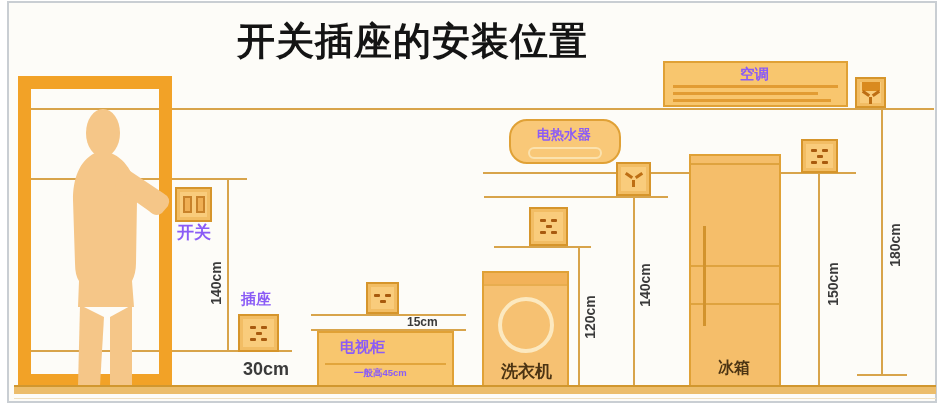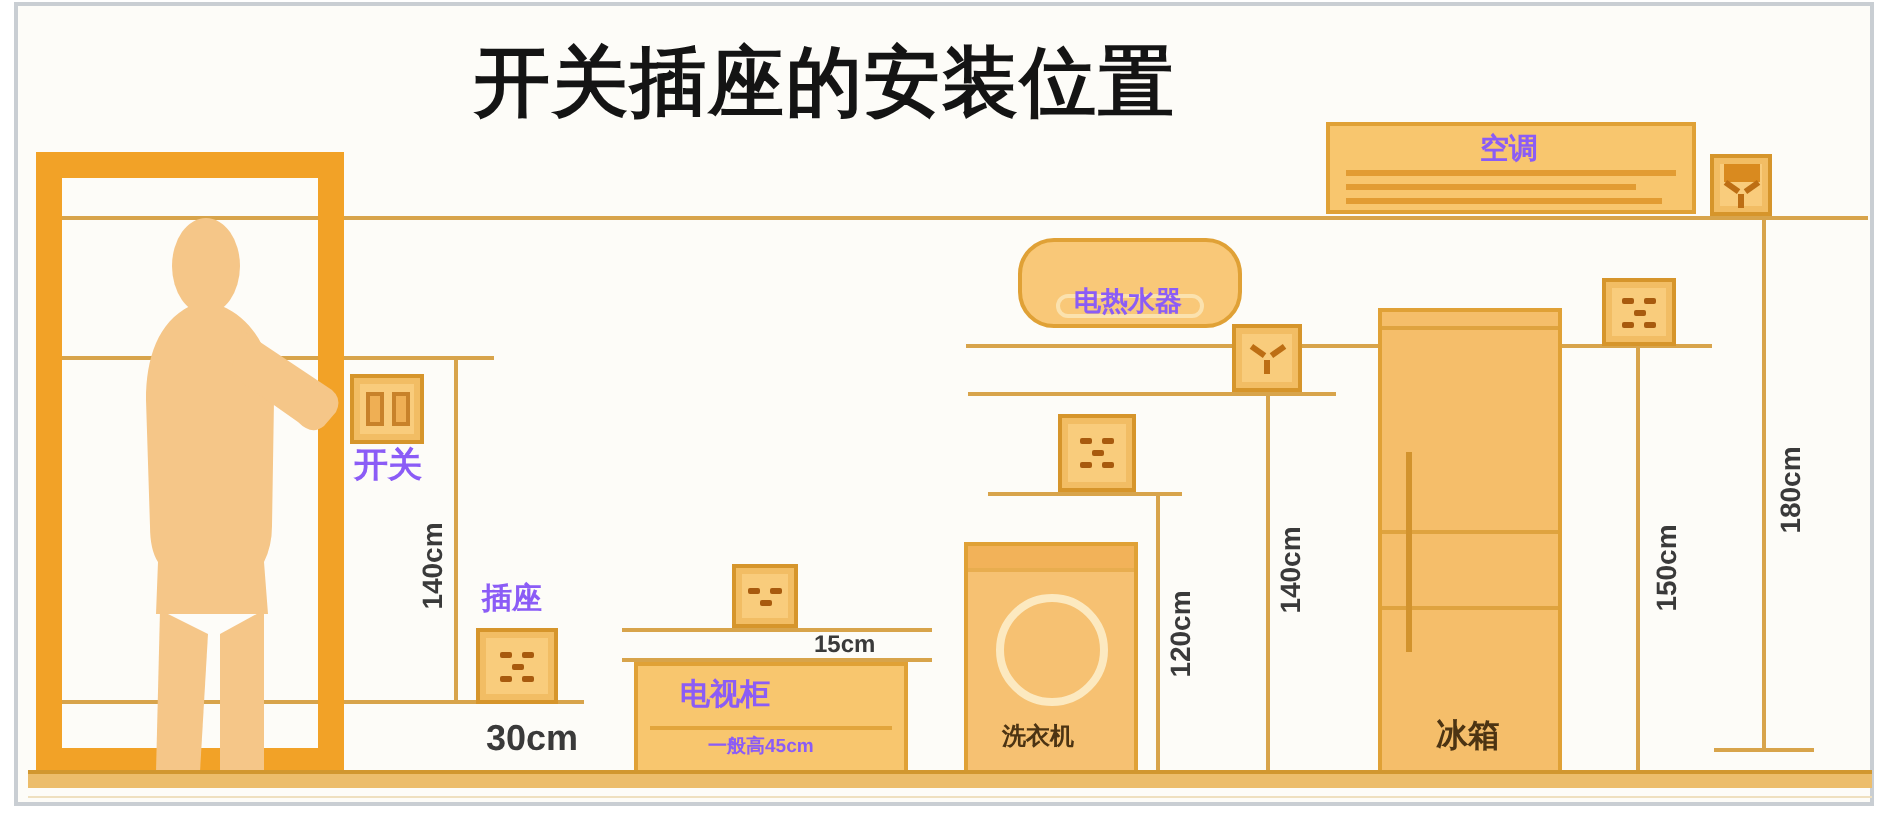--- a/index.html
+++ b/index.html
@@ -115,27 +115,27 @@
       </div>
     <div class="dotrow">
         <span class="dot"></span>
         <span class="dot"></span>
       </div>
   </div>
   <div class="abs appliance" style="left:482px;top:271px;width:87px;height:116px;background:#F6C172;">
     <div class="abs" style="left:0;top:0;width:83px;height:13px;background:#F2B259;border-bottom:2px solid #E8AD4F;"></div>
     <div class="abs" style="left:14px;top:24px;width:56px;height:56px;border-radius:50%;border:4px solid #FCE9C0;"></div>
   </div>
-  <div class="abs lbl" style="left:501px;top:360px;font-size:12px;color:#4C3413;">洗衣机</div>
+  <div class="abs lbl" style="left:501px;top:360px;font-size:17px;color:#4C3413;">洗衣机</div>
   <div class="abs vlabel" style="left:558px;top:307px;">120cm</div>
 
   <div class="abs appliance" style="left:509px;top:119px;width:112px;height:45px;border-radius:18px;background:#F9C878;">
     <div class="abs" style="left:17px;top:26px;width:74px;height:12px;border-radius:7px;border:2px solid #FBE2AE;"></div>
   </div>
-  <div class="abs lbl" style="left:537px;top:126px;font-size:13.5px;margin-top:16px;">电热水器</div>
+  <div class="abs lbl" style="left:537px;top:126px;font-size:13.5px;">电热水器</div>
   <div class="abs sock" style="left:616px;top:162px;width:35px;height:34px;">
     <div class="prong">
       <span class="pl"></span>
         <span class="pr"></span>
         <span class="pv"></span>
     </div>
   </div>
   <div class="abs vlabel" style="left:613px;top:275px;">140cm</div>
 
   <div class="abs appliance" style="left:689px;top:154px;width:92px;height:233px;background:#F5BE6A;">

